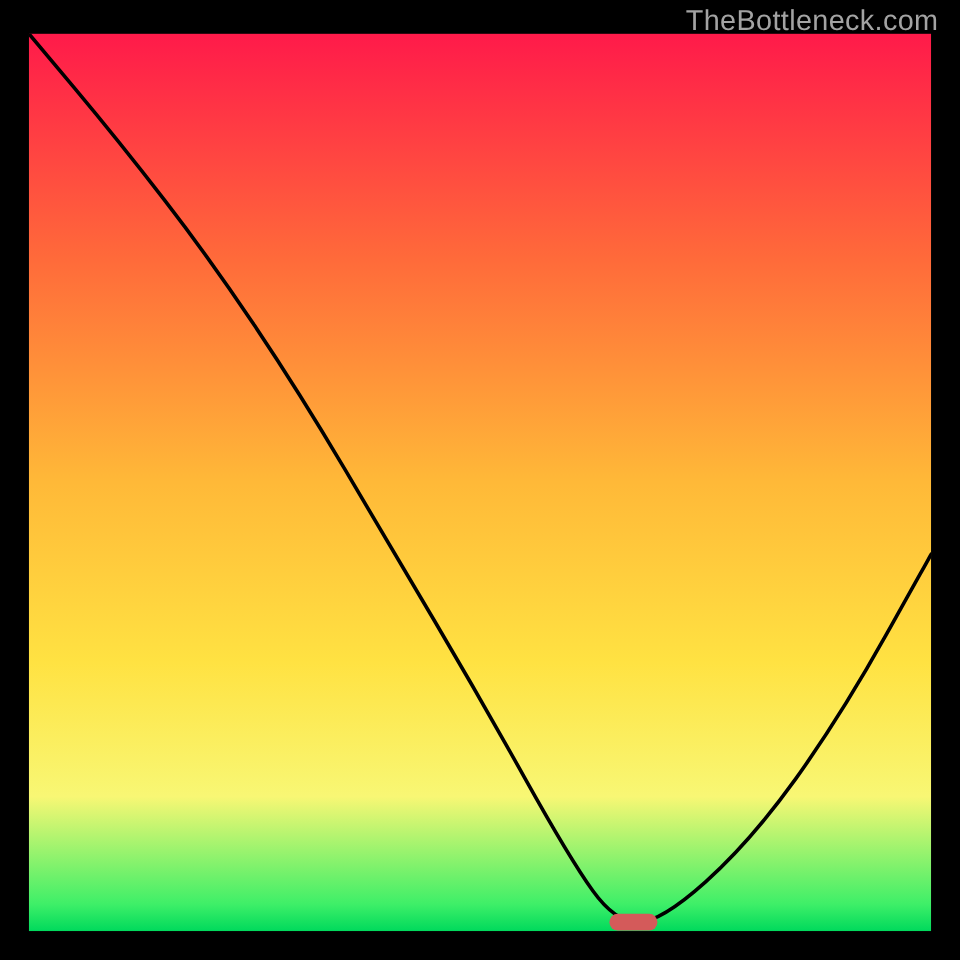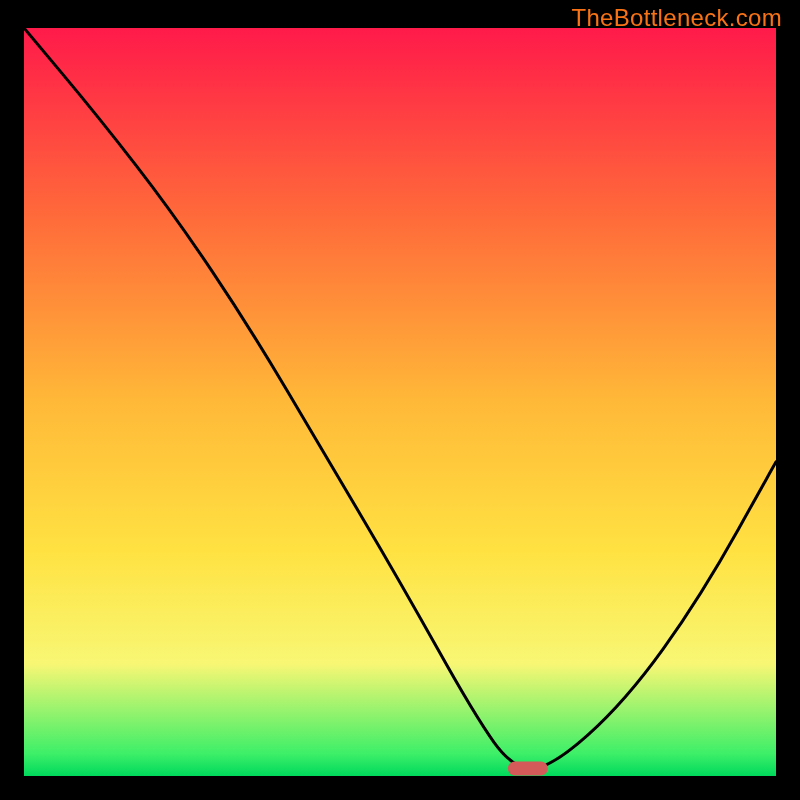--- a/index.html
+++ b/index.html
@@ -14,21 +14,21 @@
   .outer {
     width: 800px;
     height: 800px;
     background: #000;
     position: relative;
   }
   .watermark {
     position: absolute;
     top: 4px;
     right: 18px;
-    color: #f97316;
+    color: #a3a3a3;
     font-size: 24px;
     font-weight: 400;
     letter-spacing: 0.3px;
     z-index: 5;
   }
   .plot-area {
     position: absolute;
     left: 24px;
     top: 28px;
     width: 752px;

